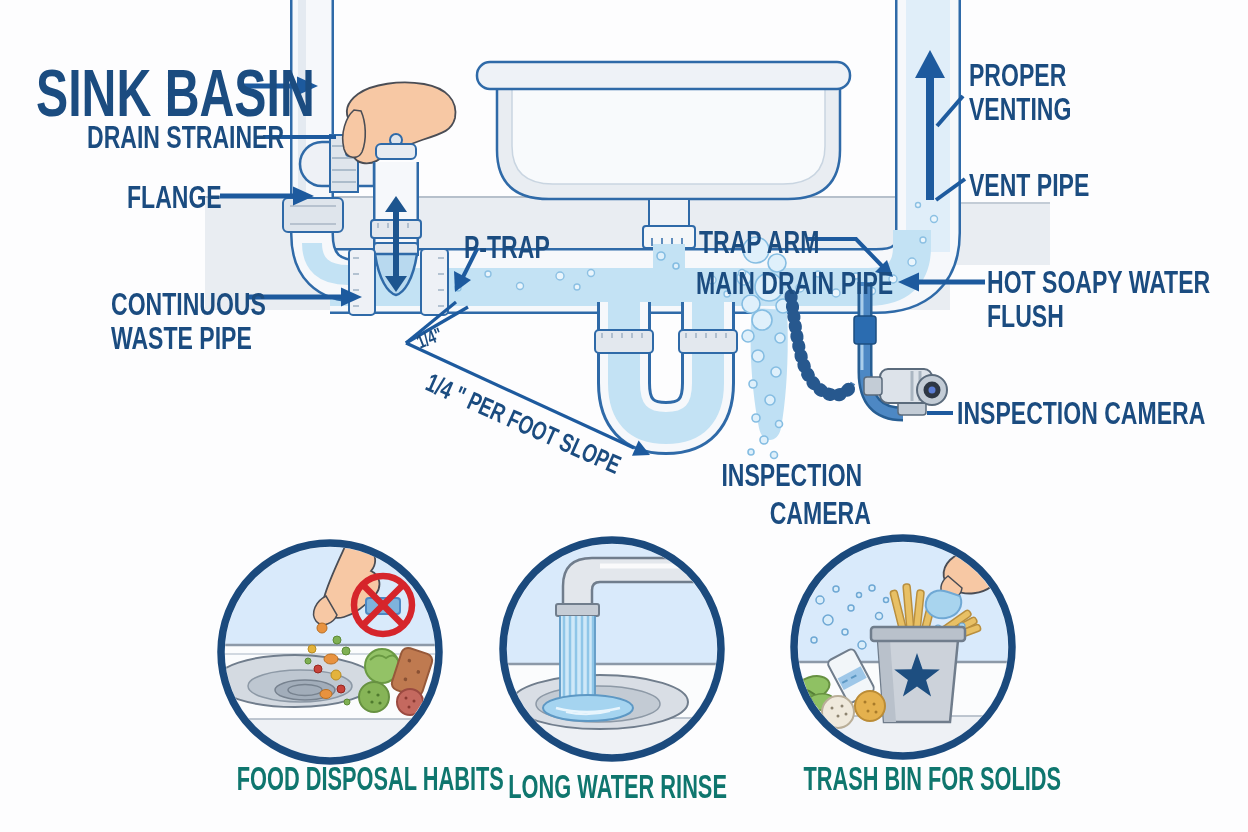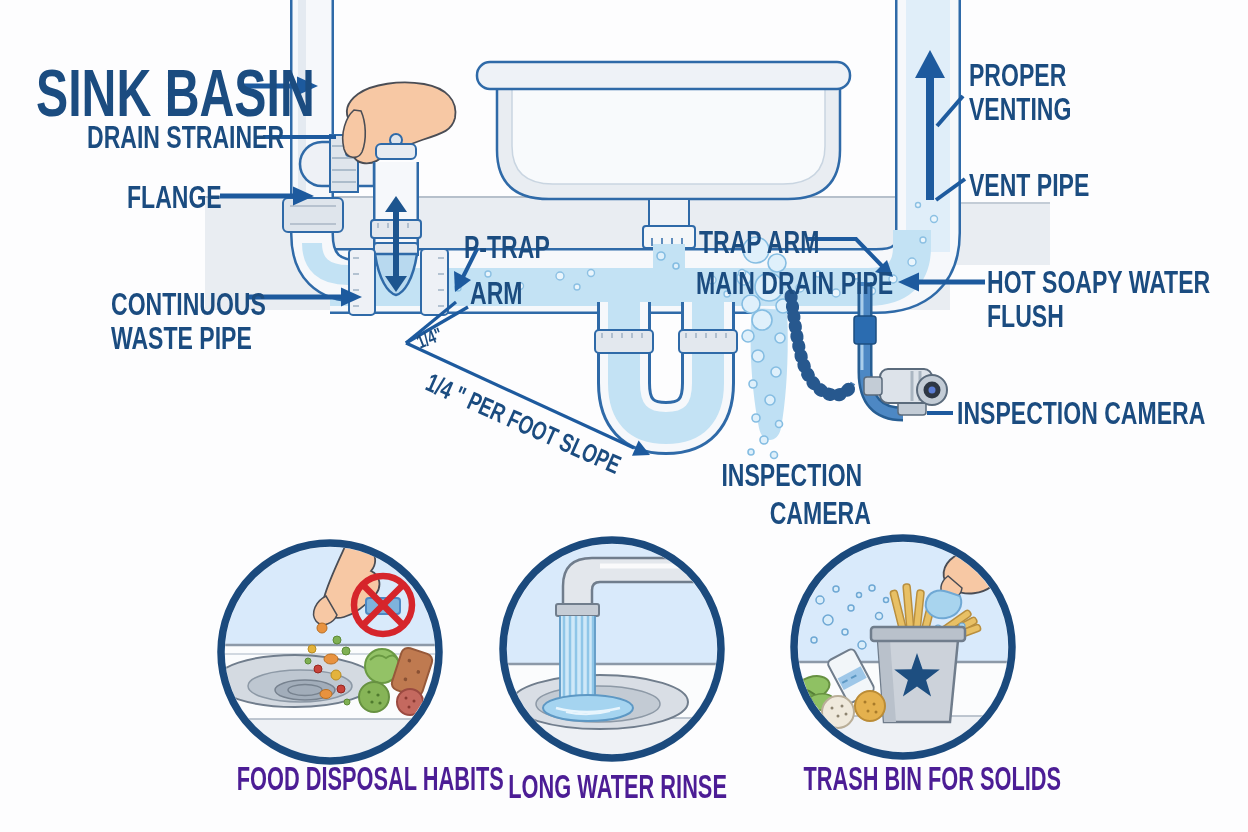--- a/index.html
+++ b/index.html
@@ -10,21 +10,21 @@
   #gfx{position:absolute;left:0;top:0;}
   .lbl{
     position:absolute;color:#1b4c80;font-weight:bold;white-space:nowrap;
     line-height:1.06;letter-spacing:0px;
   }
   .cond{display:inline-block;transform:scaleX(0.72);transform-origin:0 50%;}
   .lbl .line{display:block;}
   .big{font-size:67px;}
   .med{font-size:32px;}
   .caption{
-    position:absolute;width:320px;text-align:center;color:#4c1d95;
+    position:absolute;width:320px;text-align:center;color:#0f766e;
     font-weight:bold;font-size:33px;white-space:nowrap;
   }
   .caption .cond{transform:scaleX(0.66);transform-origin:50% 50%;}
   .rot{transform-origin:0 0;}
 </style>
 </head>
 <body>
 
 <div id="stage">
 
@@ -449,21 +449,20 @@
 </div>
 <div class="lbl med" style="left:127px;top:181px;">
   <span class="cond">FLANGE</span>
 </div>
 <div class="lbl med" style="left:111px;top:252px;margin-top:36px;">
   <span class="line"><span class="cond">CONTINUOUS</span></span>
   <span class="line"><span class="cond">WASTE PIPE</span></span>
 </div>
 <div class="lbl med" style="left:464px;top:224px;line-height:1.45;">
   <span class="line"><span class="cond">P-TRAP</span></span>
-  <span class="line" style="padding-left:6px;"><span class="cond">ARM</span></span>
 </div>
 <div class="lbl med" style="left:699px;top:226px;">
   <span class="cond">TRAP ARM</span>
 </div>
 <div class="lbl med" style="left:696px;top:267px;">
   <span class="cond">MAIN DRAIN PIPE</span>
 </div>
 <div class="lbl med" style="left:969px;top:59px;">
   <span class="line"><span class="cond">PROPER</span></span>
   <span class="line"><span class="cond">VENTING</span></span>

